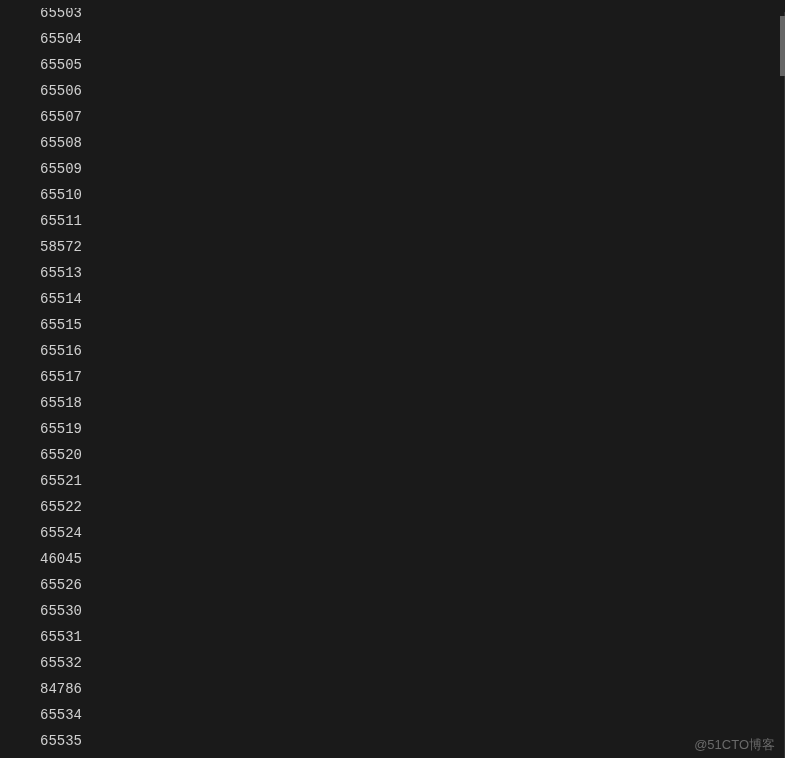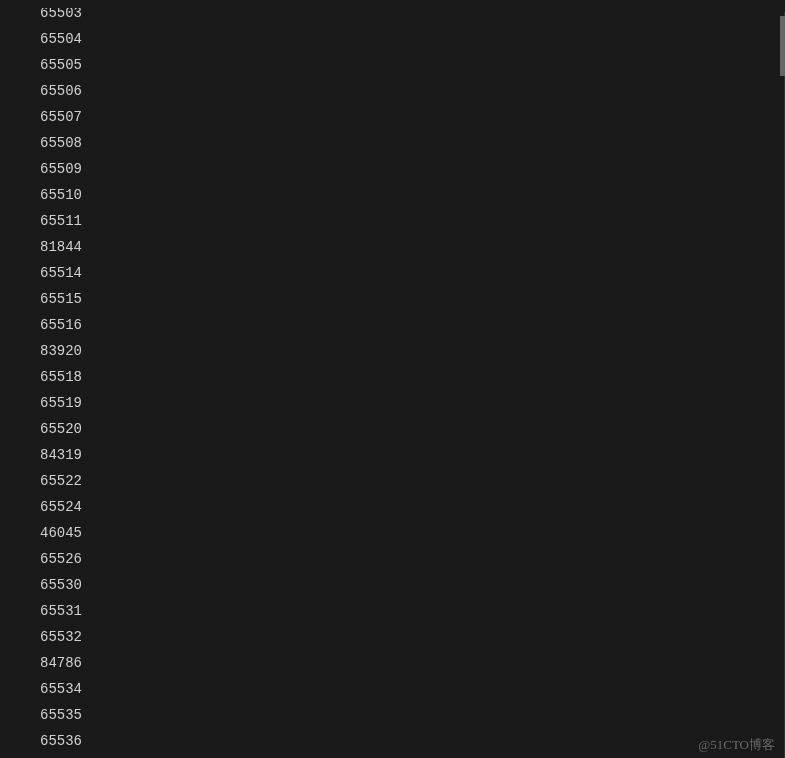--- a/index.html
+++ b/index.html
@@ -54,46 +54,47 @@
       background-color: #666666;
       top: 0;
       height: 60px;
     }
     .watermark {
       position: absolute;
       bottom: 8px;
       right: 14px;
       color: #6a6a6a;
       font-size: 13px;
-      font-family: Liberation Serif, serif;
+      font-family: Liberation Sans, sans-serif;
     }
   </style>
 </head>
 <body>
 
 <div class="terminal-area">
   <div id="terminal-lines">
       <div class="terminal-line" style="margin-top: -14px;">65503</div>
       <div class="terminal-line">65504</div>
       <div class="terminal-line">65505</div>
       <div class="terminal-line">65506</div>
       <div class="terminal-line">65507</div>
       <div class="terminal-line">65508</div>
       <div class="terminal-line">65509</div>
       <div class="terminal-line">65510</div>
       <div class="terminal-line">65511</div>
-      <div class="terminal-line">81844</div>
+      <div class="terminal-line">58572</div>
+      <div class="terminal-line">65513</div>
       <div class="terminal-line">65514</div>
       <div class="terminal-line">65515</div>
       <div class="terminal-line">65516</div>
-      <div class="terminal-line">83920</div>
+      <div class="terminal-line">65517</div>
       <div class="terminal-line">65518</div>
       <div class="terminal-line">65519</div>
       <div class="terminal-line">65520</div>
-      <div class="terminal-line">84319</div>
+      <div class="terminal-line">65521</div>
       <div class="terminal-line">65522</div>
       <div class="terminal-line">65524</div>
       <div class="terminal-line">46045</div>
       <div class="terminal-line">65526</div>
       <div class="terminal-line">65530</div>
       <div class="terminal-line">65531</div>
       <div class="terminal-line">65532</div>
       <div class="terminal-line">84786</div>
       <div class="terminal-line">65534</div>
       <div class="terminal-line">65535</div>

